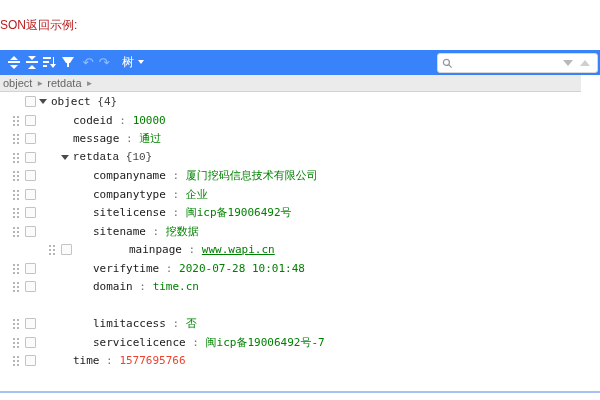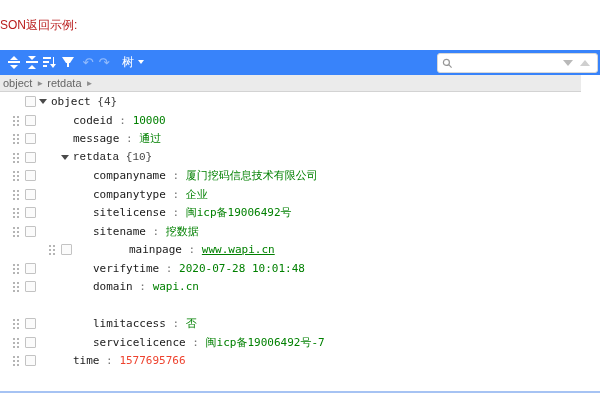--- a/index.html
+++ b/index.html
@@ -188,21 +188,21 @@
         <span class="content" style="left: 82px;"><span class="key">mainpage</span><span class="sep"> : </span><span class="v-url">www.wapi.cn</span></span>
       </div>
       <div class="row" style="top: 167.5px;">
         <span class="dots"></span>
         <span class="cbox"></span>
         <span class="content" style="left: 82px;"><span class="key">verifytime</span><span class="sep"> : </span><span class="v-string">2020-07-28 10:01:48</span></span>
       </div>
       <div class="row" style="top: 186px;">
         <span class="dots"></span>
         <span class="cbox"></span>
-        <span class="content" style="left: 82px;"><span class="key">domain</span><span class="sep"> : </span><span class="v-string">wapi.cn</span></span>
+        <span class="content" style="left: 82px;"><span class="key">domain</span><span class="sep"> : </span><span class="v-string">time.cn</span></span>
       </div>
       <div class="row" style="top: 223px; padding-left: 48px;">
         <span class="dots"></span>
         <span class="cbox"></span>
         <span class="content" style="left: 82px;"><span class="key">limitaccess</span><span class="sep"> : </span><span class="v-string">否</span></span>
       </div>
       <div class="row" style="top: 241.5px;">
         <span class="dots"></span>
         <span class="cbox"></span>
         <span class="content" style="left: 82px;"><span class="key">servicelicence</span><span class="sep"> : </span><span class="v-string">闽icp备19006492号-7</span></span>

